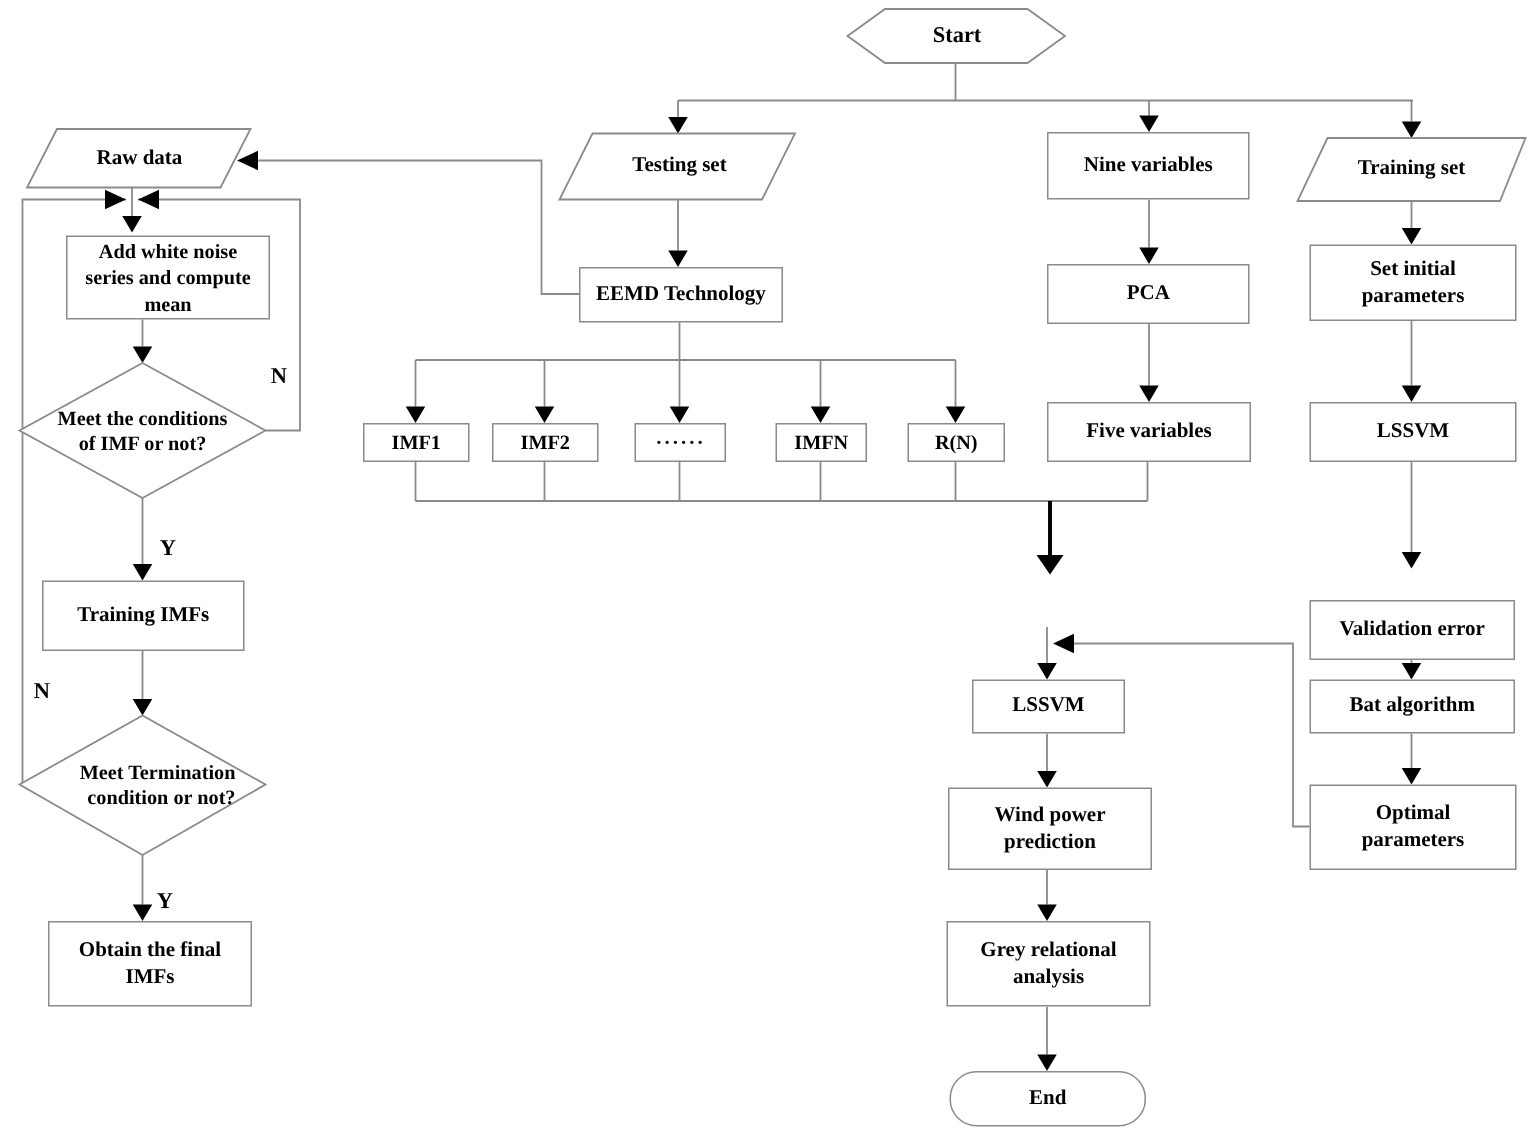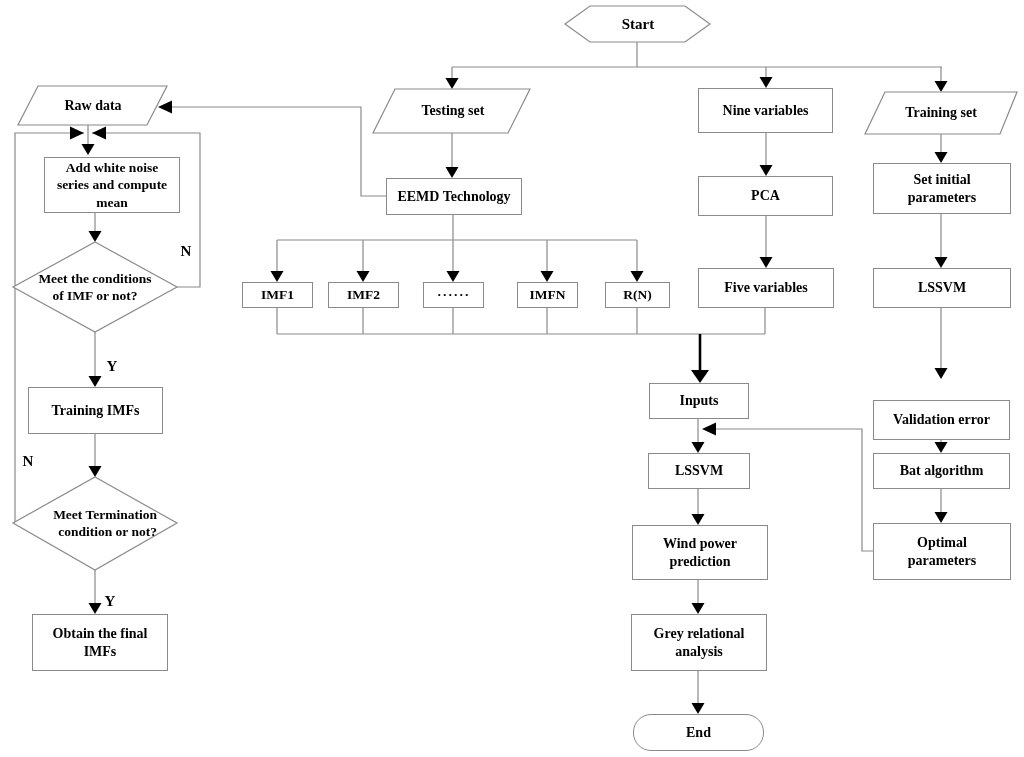--- a/index.html
+++ b/index.html
@@ -117,21 +117,20 @@
   <div class="lbl box" style="left:517px;top:282px;width:61px;height:26px;">IMFN</div>
   <div class="lbl box" style="left:605px;top:282px;width:65px;height:26px;">R(N)</div>
   <div class="lbl box f14" style="left:698px;top:88px;width:135px;height:45px;">Nine variables</div>
   <div class="lbl box f14" style="left:698px;top:176px;width:135px;height:40px;">PCA</div>
   <div class="lbl box f14" style="left:698px;top:268px;width:136px;height:40px;">Five variables</div>
   <div class="lbl box f14" style="left:873px;top:163px;width:138px;height:51px;padding:0 40px;">Set initial parameters</div>
   <div class="lbl box f14" style="left:873px;top:268px;width:138px;height:40px;">LSSVM</div>
   <div class="lbl box f14" style="left:873px;top:379px;width:137px;height:40px;margin-top:21px;">Validation error</div>
   <div class="lbl box f14" style="left:873px;top:453px;width:137px;height:36px;">Bat algorithm</div>
   <div class="lbl box f14" style="left:873px;top:523px;width:138px;height:57px;padding:0 24px;">Optimal parameters</div>
-  <div class="lbl box f14" style="left:649px;top:383px;width:100px;height:36px;">Inputs</div>
   <div class="lbl box f14" style="left:648px;top:453px;width:102px;height:36px;">LSSVM</div>
   <div class="lbl box f14" style="left:632px;top:525px;width:136px;height:55px;padding:14px 14px;">Wind power prediction</div>
   <div class="lbl box f14" style="left:631px;top:614px;width:136px;height:57px;padding:0 14px;">Grey relational analysis</div>
   <div class="lbl box" style="left:28px;top:157px;width:136px;height:56px;padding:0 4px;margin-left:16px;">Add white noise series and compute mean</div>
   <div class="lbl box f14" style="left:28px;top:387px;width:135px;height:47px;">Training IMFs</div>
   <div class="lbl box f14" style="left:32px;top:614px;width:136px;height:57px;padding:0 12px;">Obtain the final IMFs</div>
   <div class="lbl box stadium f14" style="left:633px;top:714px;width:131px;height:37px;">End</div>
 
   <div class="branch" style="left:176px;top:241px;">N</div>
   <div class="branch" style="left:102px;top:356px;">Y</div>

